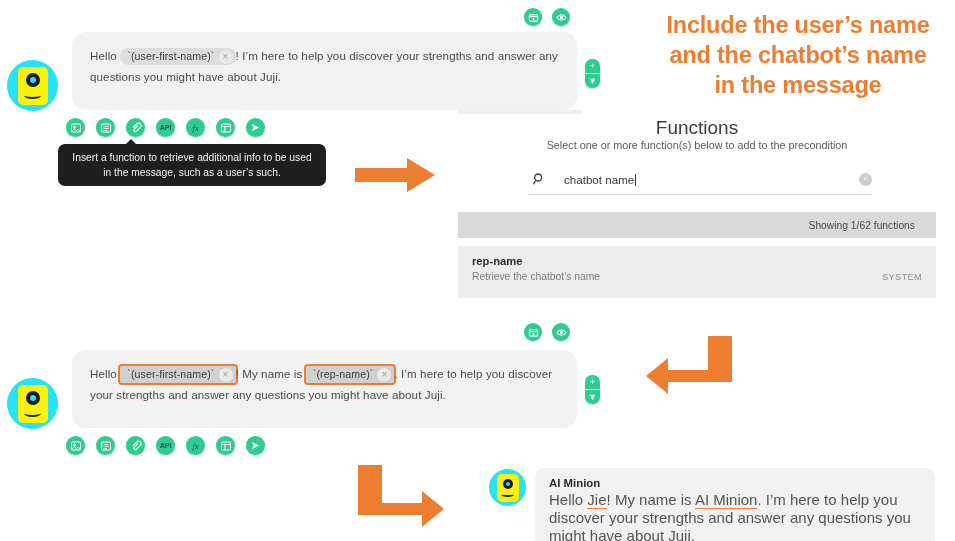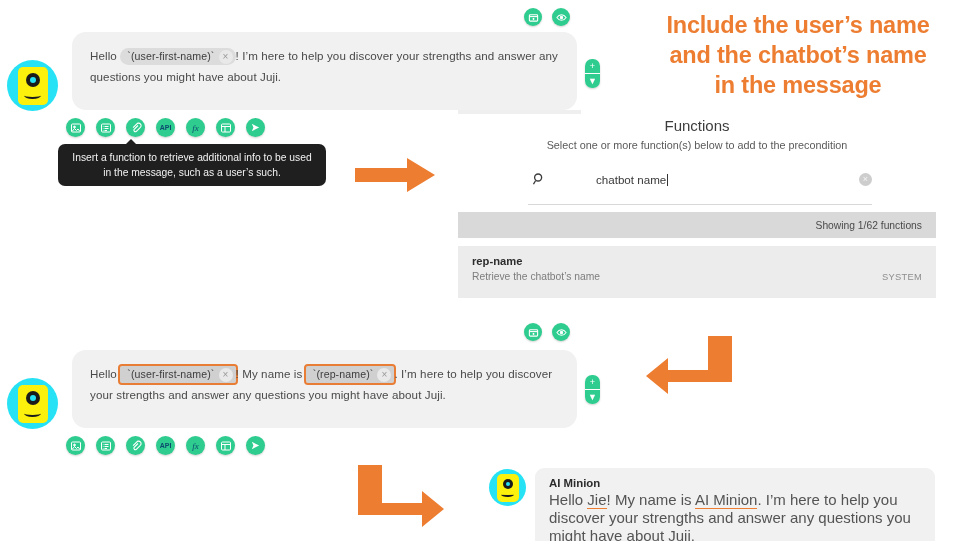--- a/index.html
+++ b/index.html
@@ -129,32 +129,31 @@
     font-weight: bold;
     font-size: 23.5px;
     line-height: 30px;
     text-align: center;
     letter-spacing: -.2px;
   }
 
   
   .fn-title {
     position:absolute; text-align:center;
-    font-size: 15px; color: #3c3c3c;
+    font-size: 19px; color: #3c3c3c;
   }
   .fn-sub {
     position:absolute; text-align:center;
     font-size: 10.8px; color: #5a5a5a;
   }
   .searchrow {
     position: absolute;
     display: flex; align-items: center;
     border-bottom: 1px solid #d8d8d8;
-    padding-bottom: 18px;
-    gap: 32px;
+    padding-bottom: 8px;
   }
   .searchrow .mag { width: 22px; display:flex; align-items:center; justify-content:center; color:#3a3a3a; }
   .searchrow .sval {
     flex: 1; font-size: 11.6px; color: #3a3a3a; padding-left: 14px;
     position: relative;
   }
   .searchrow .caret {
     display:inline-block; width:1px; height:12px; background:#333;
     vertical-align:-2px; margin-left:1px;
   }
@@ -162,21 +161,21 @@
     width: 13px; height: 13px; border-radius: 50%;
     background: #cdcdcd; color:#f4f4f4;
     display:flex; align-items:center; justify-content:center;
     font-size: 9px; line-height:1;
   }
   .fn-header {
     position:absolute;
     background: #d9d9d9;
     display:flex; align-items:center; justify-content:flex-end;
     font-size: 10.3px; color: #4a4a4a;
-    padding-right: 14px;
+    padding-right: 21px;
   }
   .fn-row {
     position:absolute;
     background: #ececec;
     padding: 9px 14px 8px 14px;
   }
   .fn-row .fname { font-size: 11.2px; font-weight: bold; color: #2c2c2c; }
   .fn-row .frow2 { display:flex; justify-content: space-between; align-items:flex-end; margin-top: 4px; }
   .fn-row .fdesc { font-size: 10.3px; color: #7d7d7d; }
   .fn-row .ftag { font-size: 9.3px; color: #8d8d8d; letter-spacing:.3px; }

